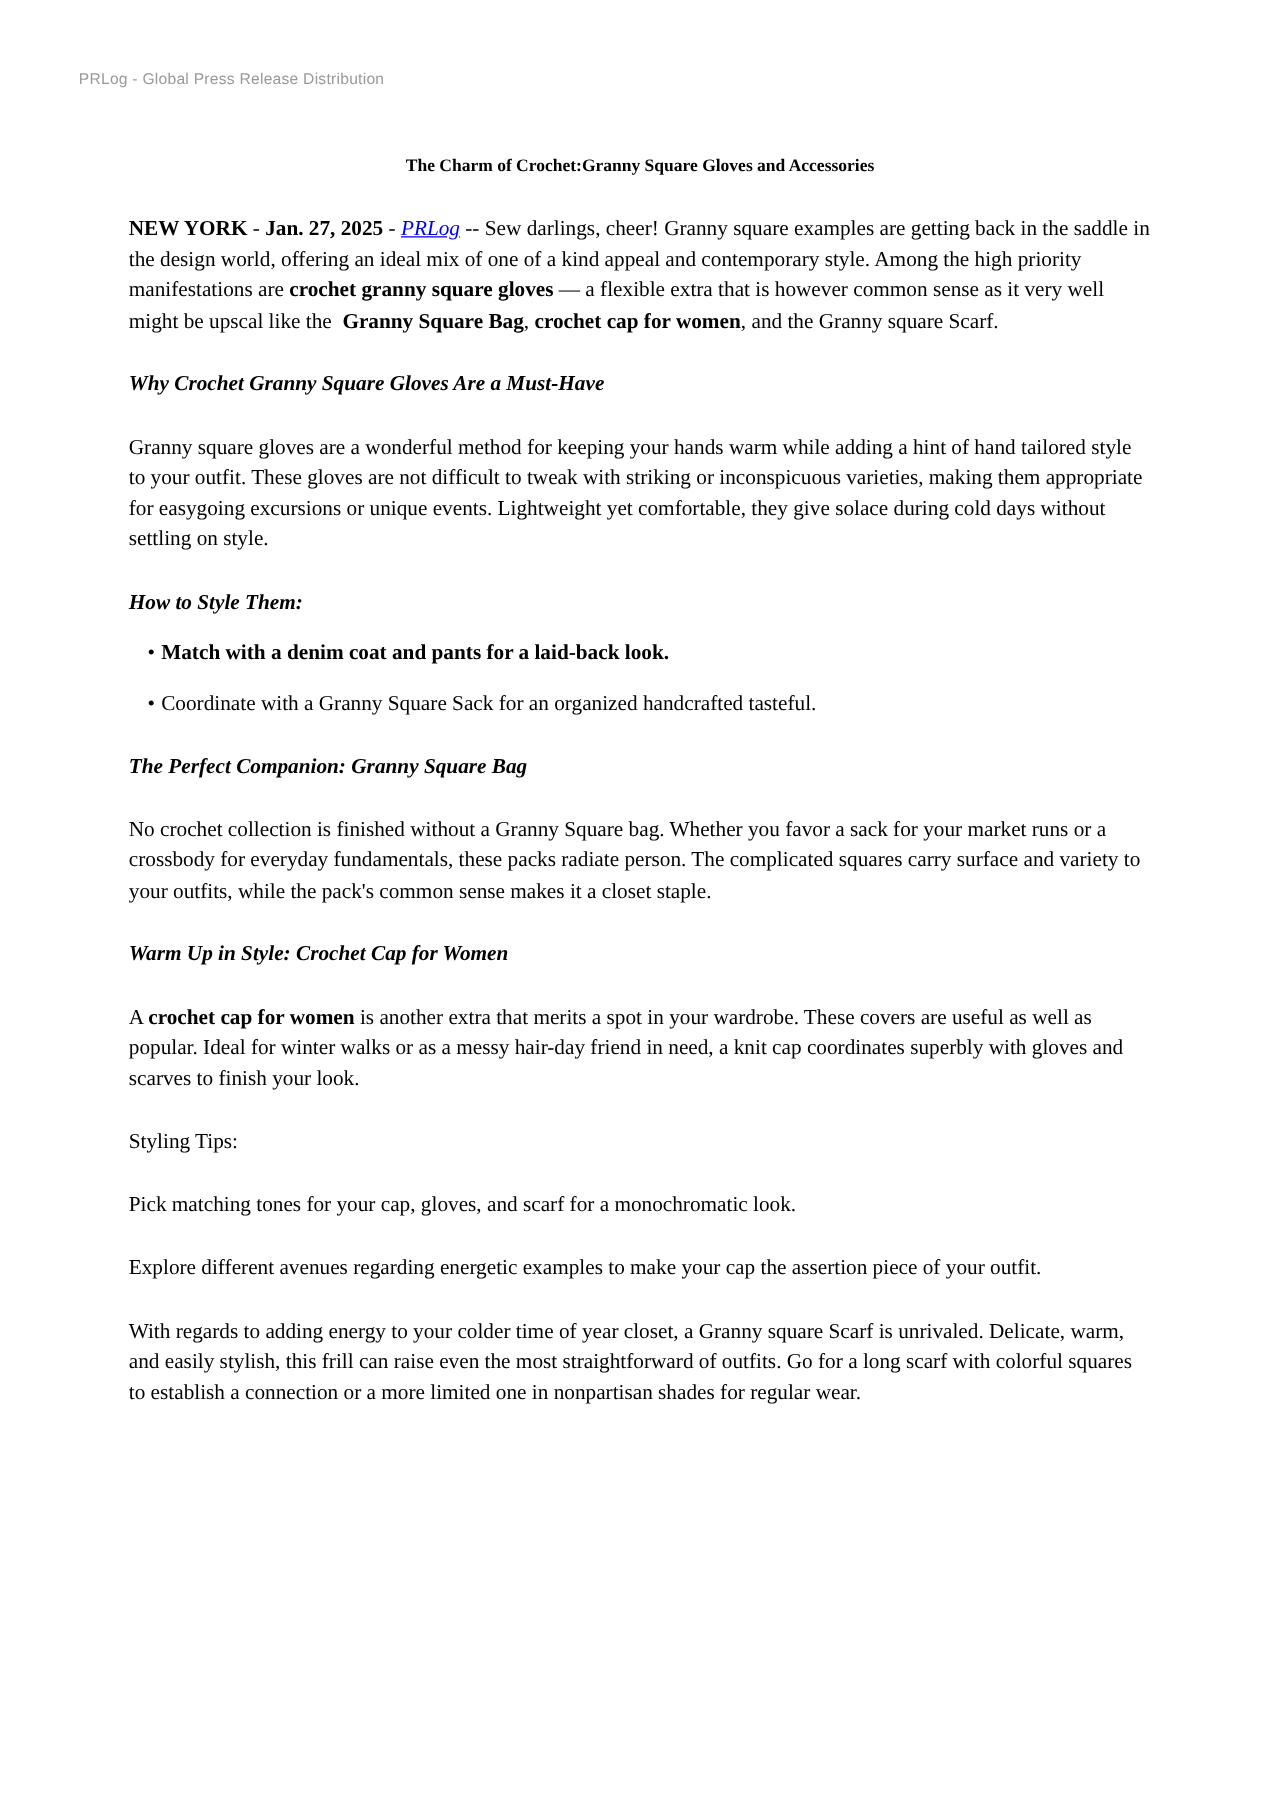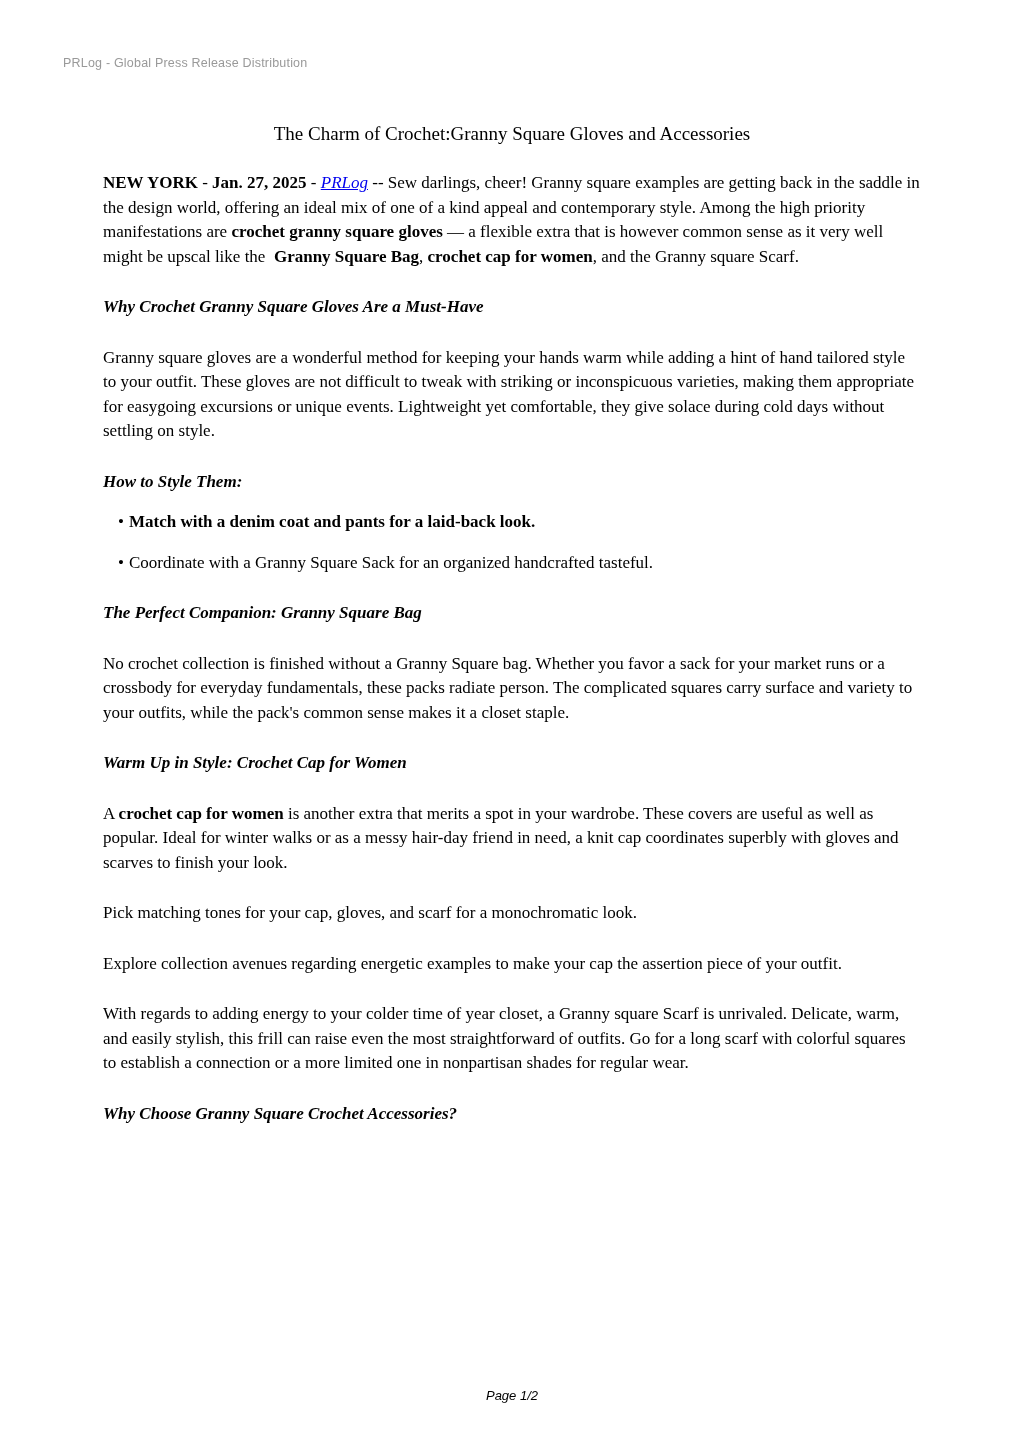--- a/index.html
+++ b/index.html
@@ -21,22 +21,22 @@
     font-family: "Liberation Sans", sans-serif;
     font-size: 12.5px;
     color: #999999;
     letter-spacing: 0.2px;
   }
   .content {
     padding: 122px 103px 0 103px;
   }
   h1, h2, p { margin: 0; padding: 0; font-size: inherit; font-weight: normal; }
   .title {
-    font-size: 19px;
-    font-weight: normal;
+    font-size: 14px;
+    font-weight: bold;
     text-align: center;
     line-height: 23px;
   }
   .block { margin-top: 26px; }
   .intro { white-space: pre-wrap; }
   .heading { font-weight: bold; font-style: italic; }
   .big-gap { margin-top: 26px; }
   .link {
     font-style: italic;
     text-decoration: underline;
@@ -76,24 +76,23 @@
       <div class="bullet-line"><span class="bullet-marker">•</span><b>Match with a denim coat and pants for a laid-back look.</b></div>
       <div class="bullet-line"><span class="bullet-marker">•</span><span>Coordinate with a Granny Square Sack for an organized handcrafted tasteful.</span></div>
     </div>
 
     <h2 class="block heading big-gap">The Perfect Companion: Granny Square Bag</h2>
     <p class="block">No crochet collection is finished without a Granny Square bag. Whether you favor a sack for your market runs or a crossbody for everyday fundamentals, these packs radiate person. The complicated squares carry surface and variety to your outfits, while the pack's common sense makes it a closet staple.</p>
 
     <h2 class="block heading">Warm Up in Style: Crochet Cap for Women</h2>
     <p class="block"><span>A </span><b>crochet cap for women</b><span> is another extra that merits a spot in your wardrobe. These covers are useful as well as popular. Ideal for winter walks or as a messy hair-day friend in need, a knit cap coordinates superbly with gloves and scarves to finish your look.</span></p>
 
+    <p class="block">Styling Tips:</p>
     <p class="block">Pick matching tones for your cap, gloves, and scarf for a monochromatic look.</p>
-    <p class="block">Explore collection avenues regarding energetic examples to make your cap the assertion piece of your outfit.</p>
+    <p class="block">Explore different avenues regarding energetic examples to make your cap the assertion piece of your outfit.</p>
 
     <p class="block">With regards to adding energy to your colder time of year closet, a Granny square Scarf is unrivaled. Delicate, warm, and easily stylish, this frill can raise even the most straightforward of outfits. Go for a long scarf with colorful squares to establish a connection or a more limited one in nonpartisan shades for regular wear.</p>
 
-    <h2 class="block heading">Why Choose Granny Square Crochet Accessories?</h2>
 
   </div>
 
-  <div class="footer">Page 1/2</div>
 
 </div>
 
 </body></html>

